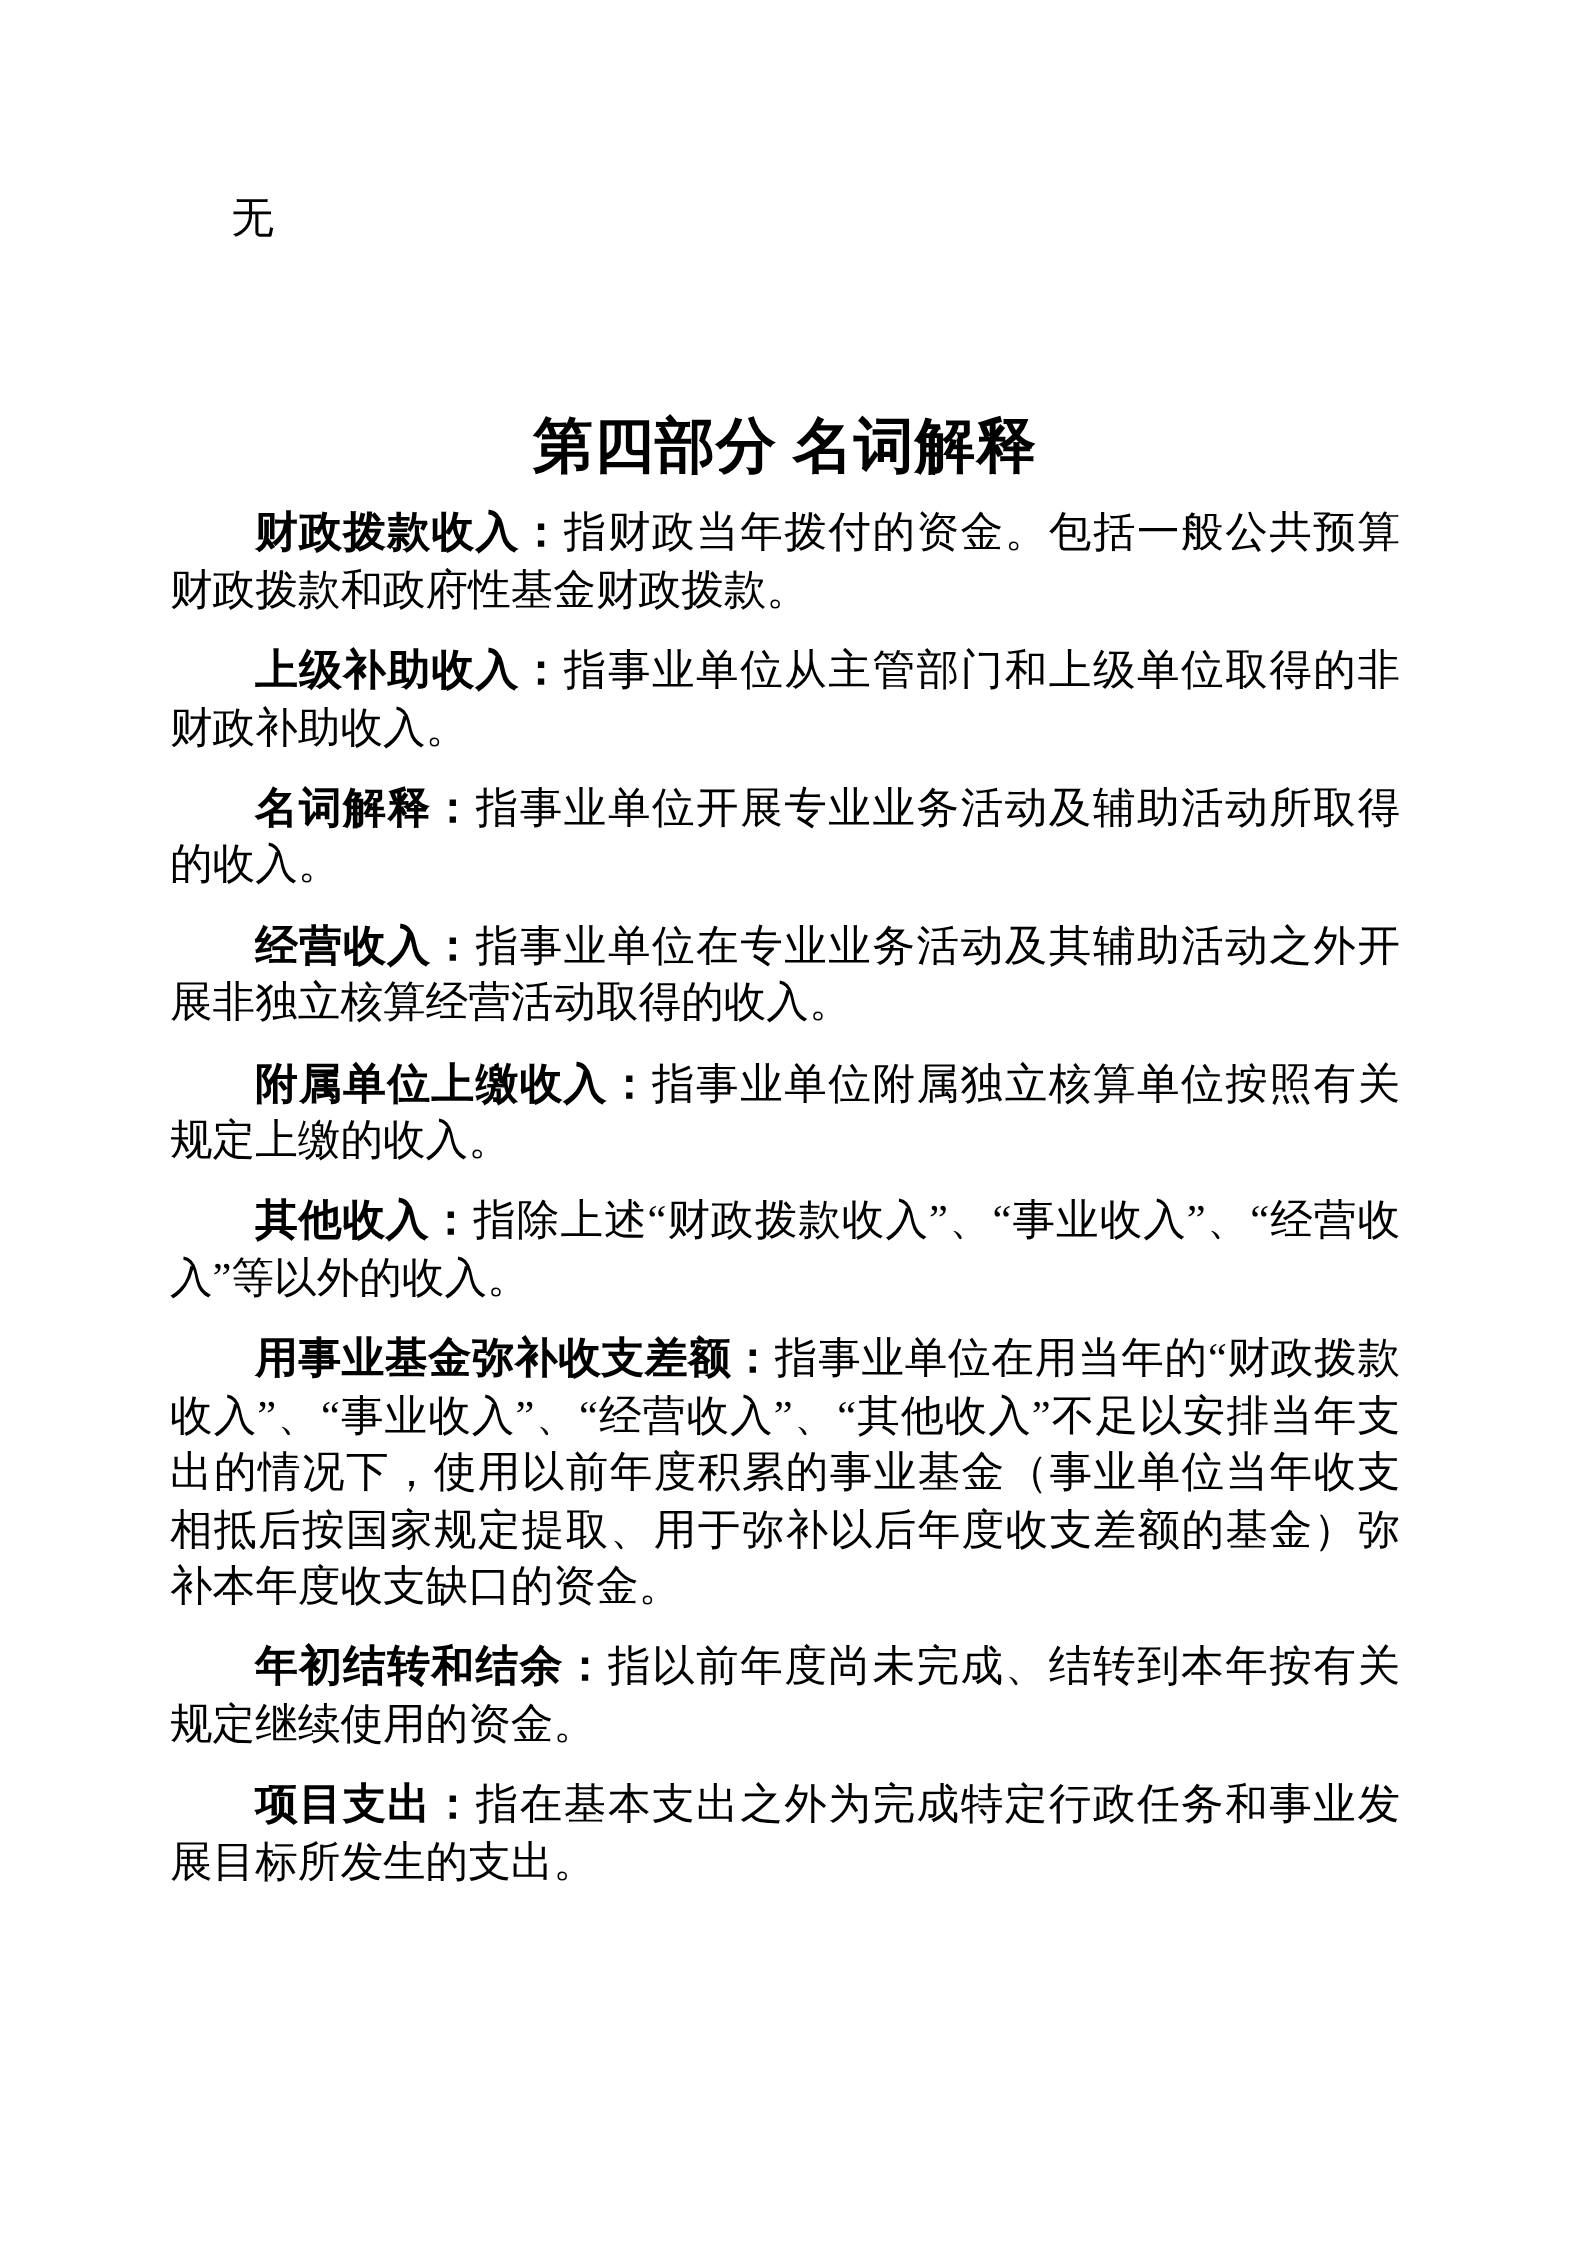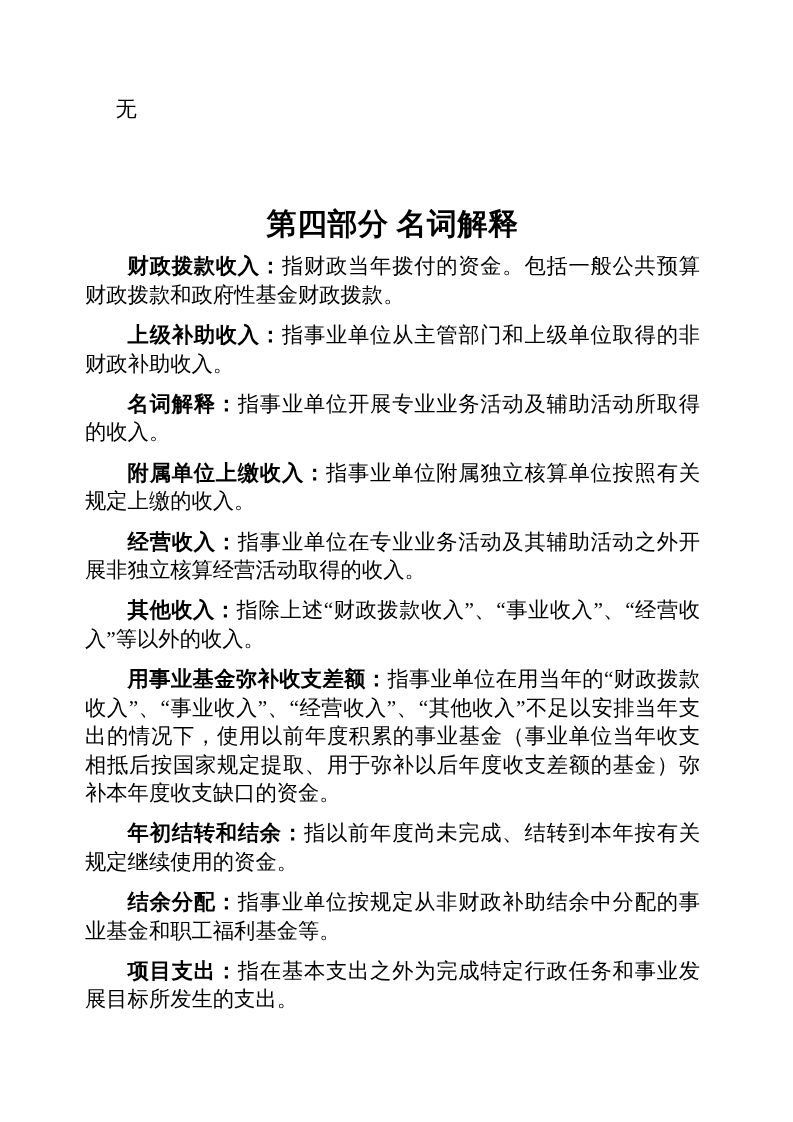--- a/index.html
+++ b/index.html
@@ -60,21 +60,20 @@
 
 <div class="page">
   <p class="intro">无</p>
 
   <h1 class="heading">第四部分 名词解释</h1>
 
   <div class="glossary">
       <p class="term-para"><span class="term">财政拨款收入：</span><span class="definition">指财政当年拨付的资金。包括一般公共预算财政拨款和政府性基金财政拨款。</span></p>
       <p class="term-para"><span class="term">上级补助收入：</span><span class="definition">指事业单位从主管部门和上级单位取得的非财政补助收入。</span></p>
       <p class="term-para"><span class="term">名词解释：</span><span class="definition">指事业单位开展专业业务活动及辅助活动所取得的收入。</span></p>
+      <p class="term-para"><span class="term">经营收入：</span><span class="definition">指事业单位在专业业务活动及其辅助活动之外开展非独立核算经营活动取得的收入。</span></p>
       <p class="term-para"><span class="term">附属单位上缴收入：</span><span class="definition">指事业单位附属独立核算单位按照有关规定上缴的收入。</span></p>
-      <p class="term-para"><span class="term">经营收入：</span><span class="definition">指事业单位在专业业务活动及其辅助活动之外开展非独立核算经营活动取得的收入。</span></p>
       <p class="term-para"><span class="term">其他收入：</span><span class="definition">指除上述“财政拨款收入”、“事业收入”、“经营收入”等以外的收入。</span></p>
       <p class="term-para"><span class="term">用事业基金弥补收支差额：</span><span class="definition">指事业单位在用当年的“财政拨款收入”、“事业收入”、“经营收入”、“其他收入”不足以安排当年支出的情况下，使用以前年度积累的事业基金（事业单位当年收支相抵后按国家规定提取、用于弥补以后年度收支差额的基金）弥补本年度收支缺口的资金。</span></p>
       <p class="term-para"><span class="term">年初结转和结余：</span><span class="definition">指以前年度尚未完成、结转到本年按有关规定继续使用的资金。</span></p>
-      <p class="term-para"><span class="term">结余分配：</span><span class="definition">指事业单位按规定从非财政补助结余中分配的事业基金和职工福利基金等。</span></p>
       <p class="term-para"><span class="term">项目支出：</span><span class="definition">指在基本支出之外为完成特定行政任务和事业发展目标所发生的支出。</span></p>
     </div>
 </div>
 
 </body></html>

